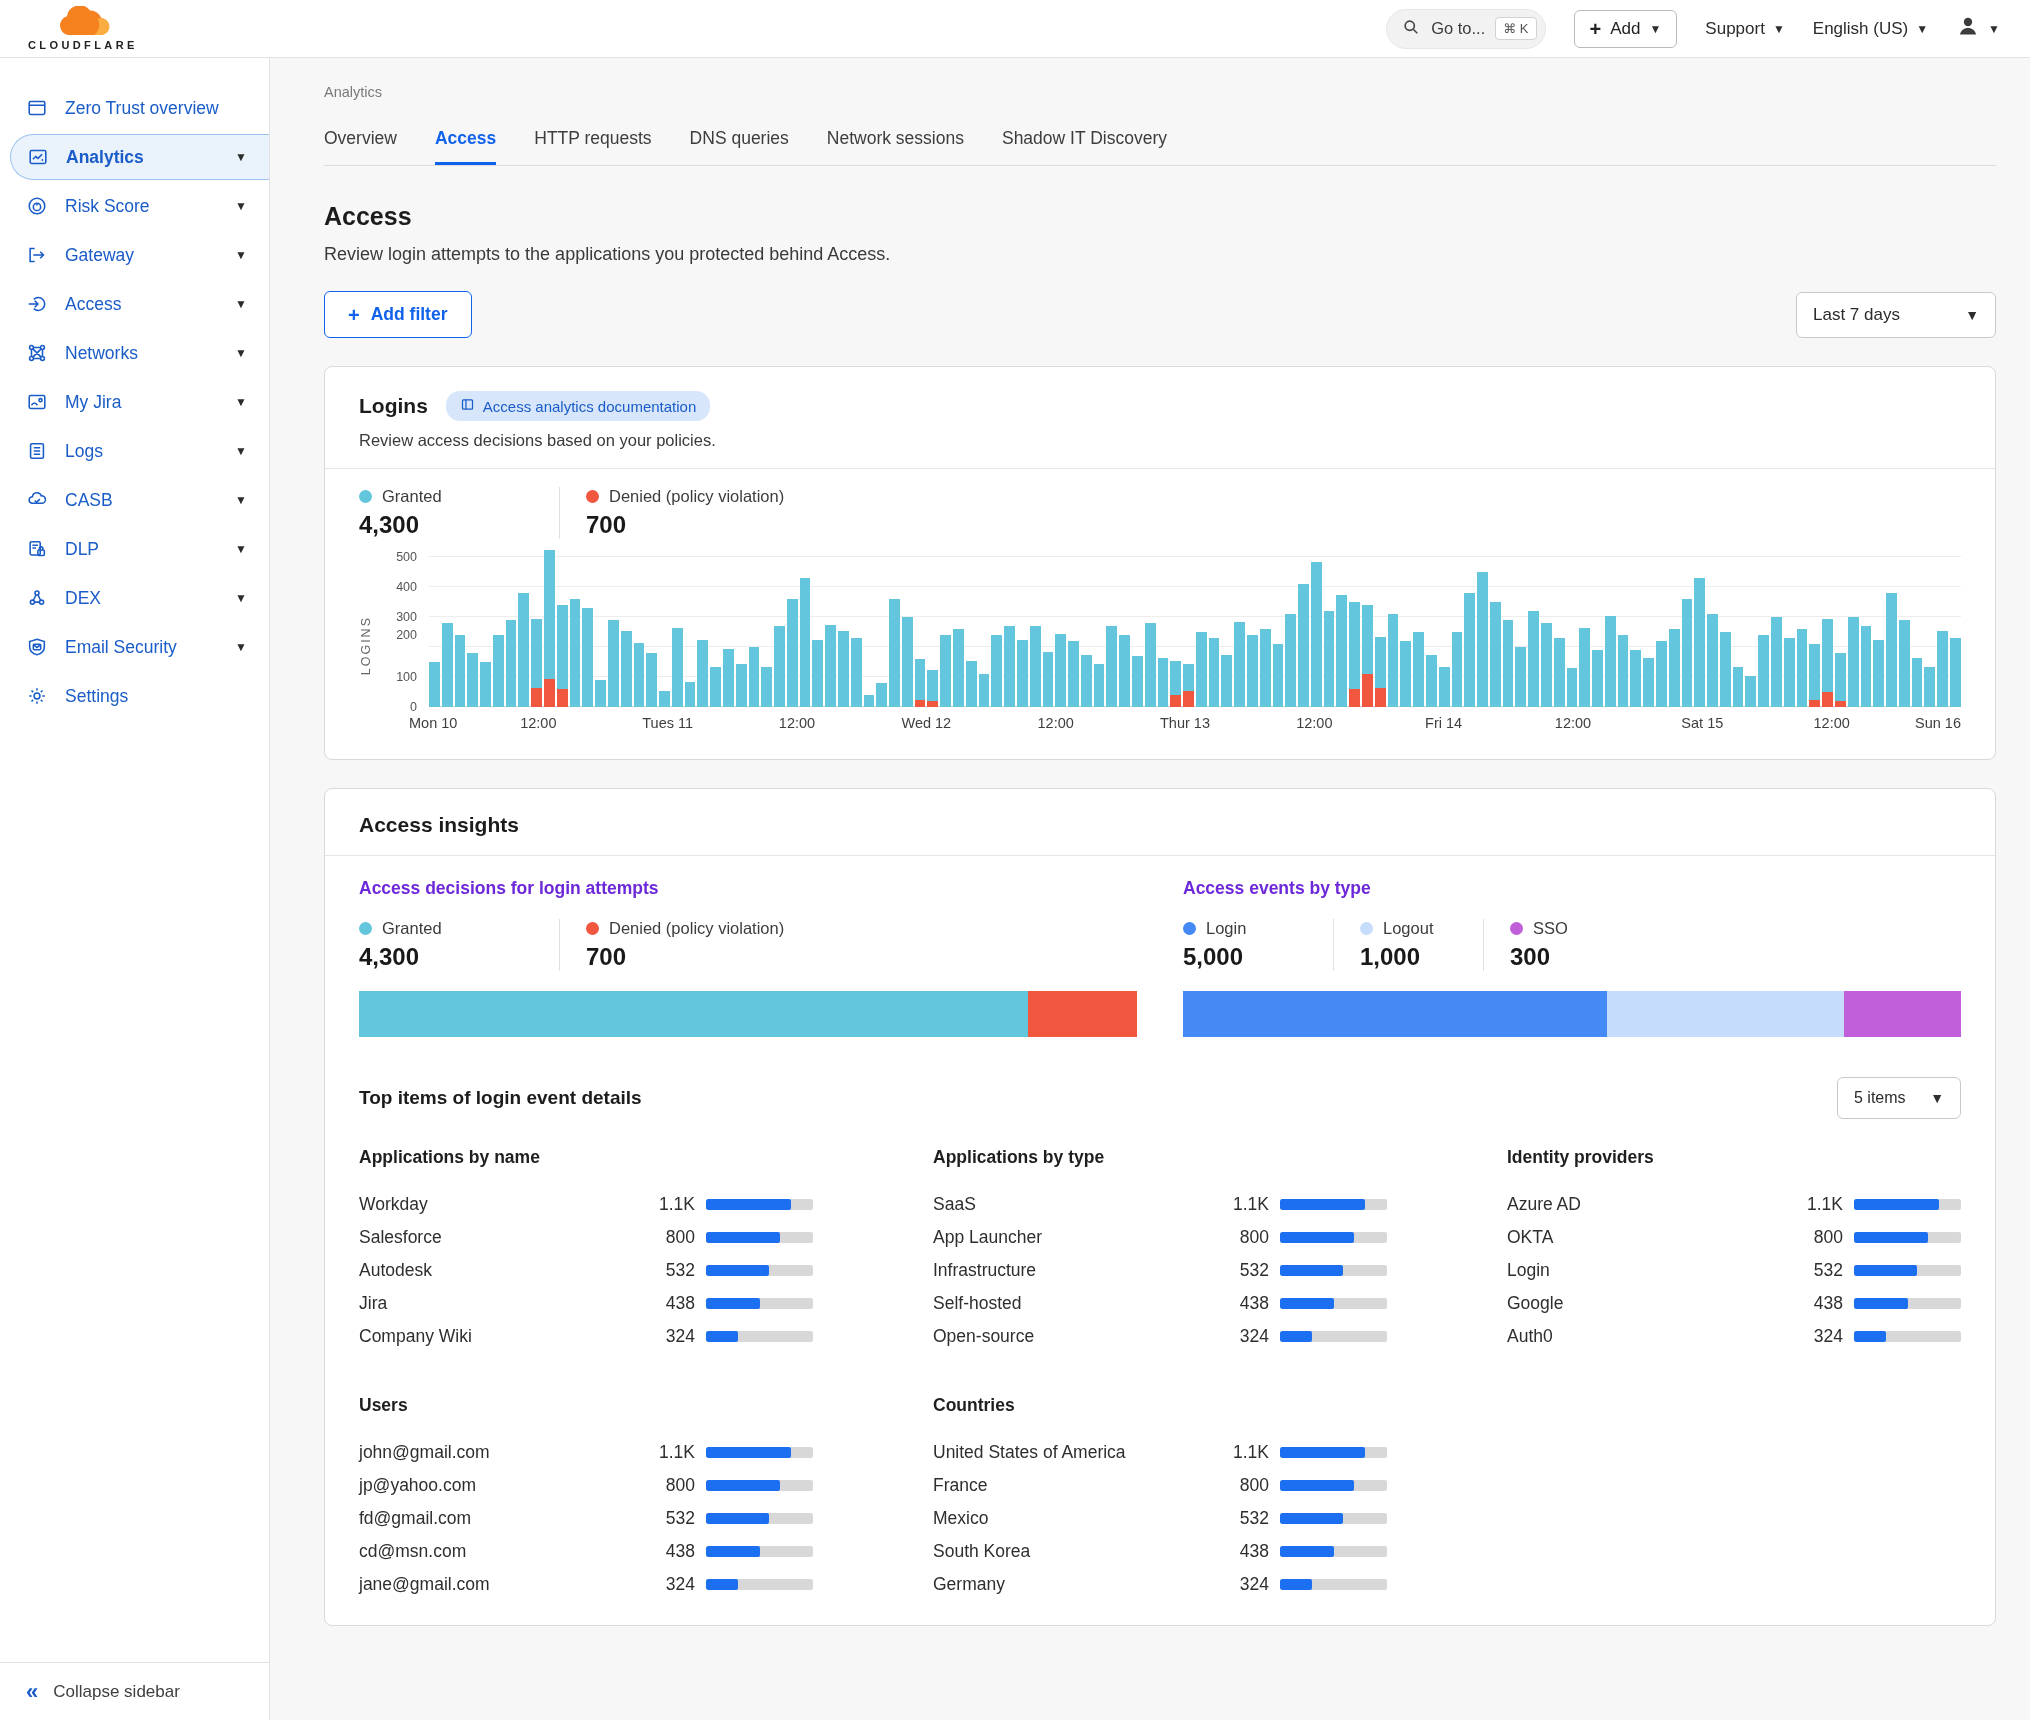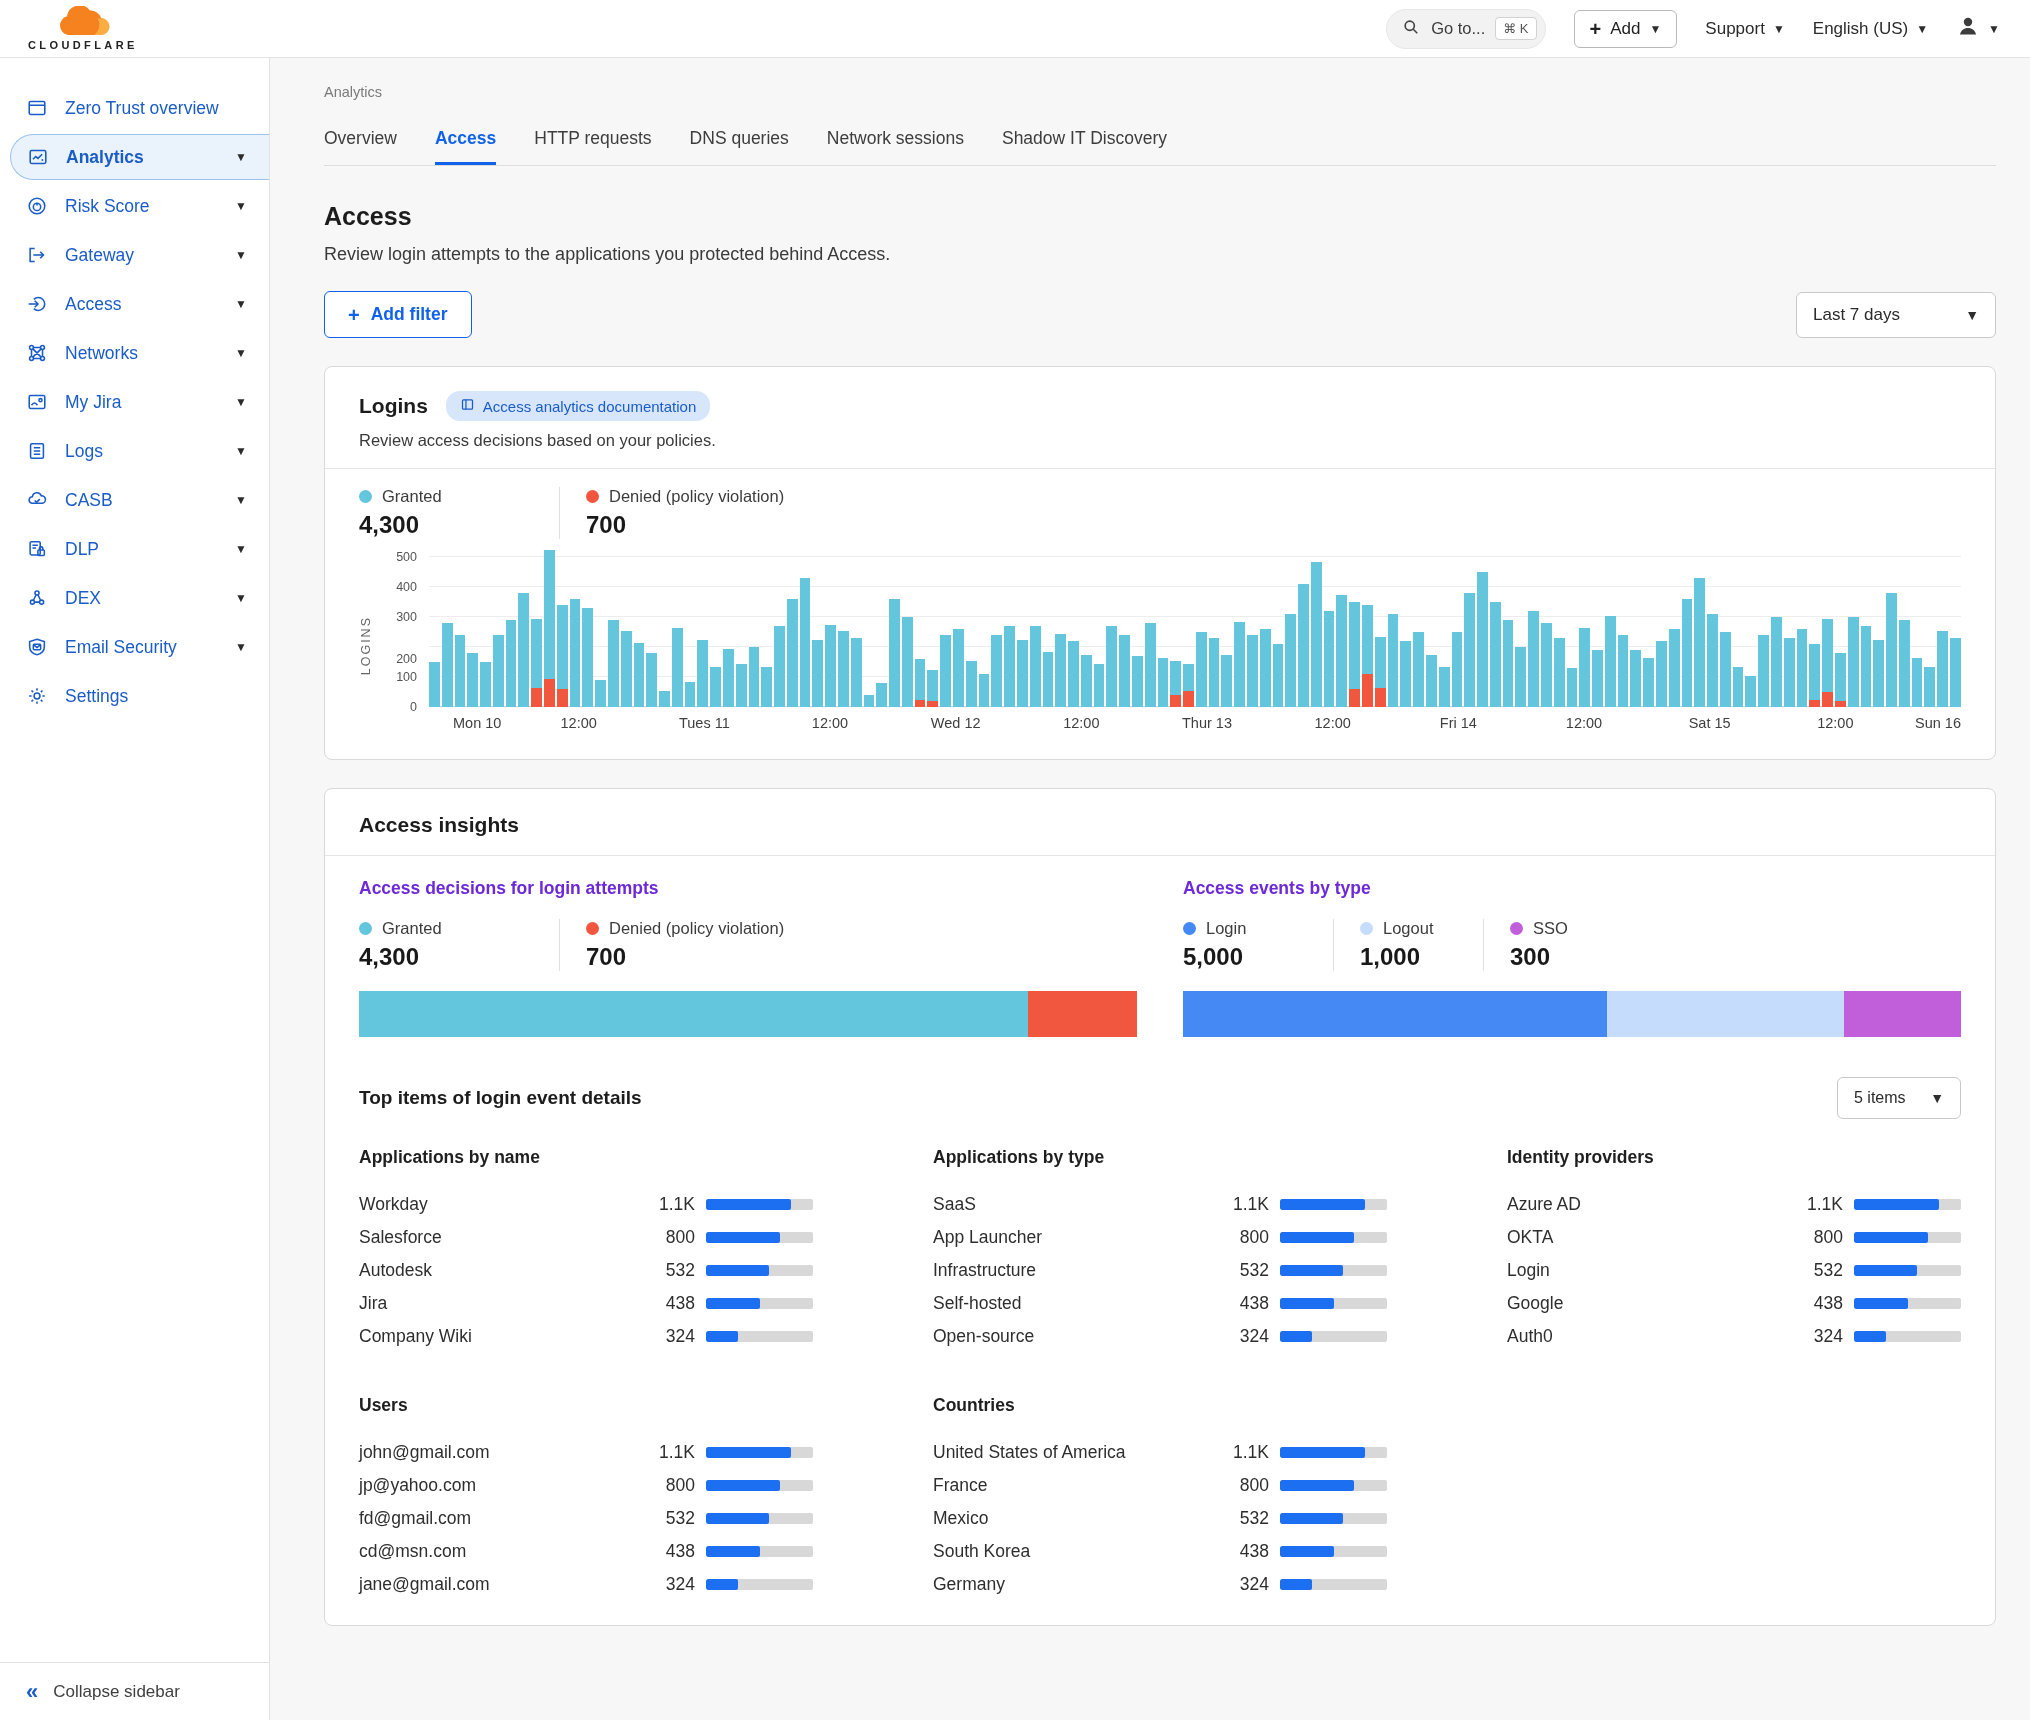--- a/index.html
+++ b/index.html
@@ -88,21 +88,21 @@
   .ylab { writing-mode: vertical-rl; transform: rotate(180deg); font-size: 12.5px; letter-spacing: 2px;
           color: #666; align-self: center; margin-right: 4px; }
   .chart-main { flex: 1; }
   .plot { position: relative; height: 150px; margin-left: 52px; }
   .gridline { position: absolute; left: 0; right: 0; height: 1px; background: #ededed; }
   .gridline.zero { background: #cfcfcf; }
   .ytick { position: absolute; left: -52px; width: 40px; text-align: right; font-size: 12.5px; color: #555;
            transform: translateY(7px); }
   .bars { position: absolute; left: 0; right: 0; top: 0; bottom: 0; display: flex; align-items: flex-end; gap: 2px; }
   .bar { flex: 1 1 0; display: flex; flex-direction: column; justify-content: flex-end; }
-  .xlabels { position: relative; height: 20px; margin: 8px 0 0 76px; }
+  .xlabels { position: relative; height: 20px; margin: 8px 0 0 32px; }
   .xlabel { position: absolute; font-size: 14.5px; color: #3f3f3f; white-space: nowrap; transform: translateX(-50%); }
   .xlabel.first { transform: none; }
   .xlabel.last { transform: translateX(-100%); }
   .xtitle { text-align: center; font-size: 12.5px; letter-spacing: 2.5px; color: #555; margin-top: 10px; }
 
   
   .insights-cols { display: flex; gap: 46px; margin-top: 4px; }
   .insights-col { flex: 1; }
   .col-title { font-size: 17.5px; font-weight: bold; color: #6d28d9; margin-bottom: 20px; }
   .stackbar { display: flex; height: 46px; margin-top: 20px; width: 100%; }
@@ -381,21 +381,21 @@
           </div>
         <div class="chart-wrap">
           <div class="ylab">LOGINS</div>
           <div class="chart-main">
             <div class="plot" id="logins-plot">
                 <div class="gridline zero" style="bottom: 0px;"></div>
                 <div class="ytick" style="bottom: 0px;">0</div>
                 <div class="gridline" style="bottom: 30px;"></div>
                 <div class="ytick" style="bottom: 30px;">100</div>
                 <div class="gridline" style="bottom: 60px;"></div>
-                <div class="ytick" style="bottom: 48px;">200</div>
+                <div class="ytick" style="bottom: 72px;">200</div>
                 <div class="gridline" style="bottom: 90px;"></div>
                 <div class="ytick" style="bottom: 90px;">300</div>
                 <div class="gridline" style="bottom: 120px;"></div>
                 <div class="ytick" style="bottom: 120px;">400</div>
                 <div class="gridline" style="bottom: 150px;"></div>
                 <div class="ytick" style="bottom: 150px;">500</div>
                 <div class="bars">
                   <div class="bar">
                     <div style="height:45.0px;background:#63C6DD"></div>
                   </div>

